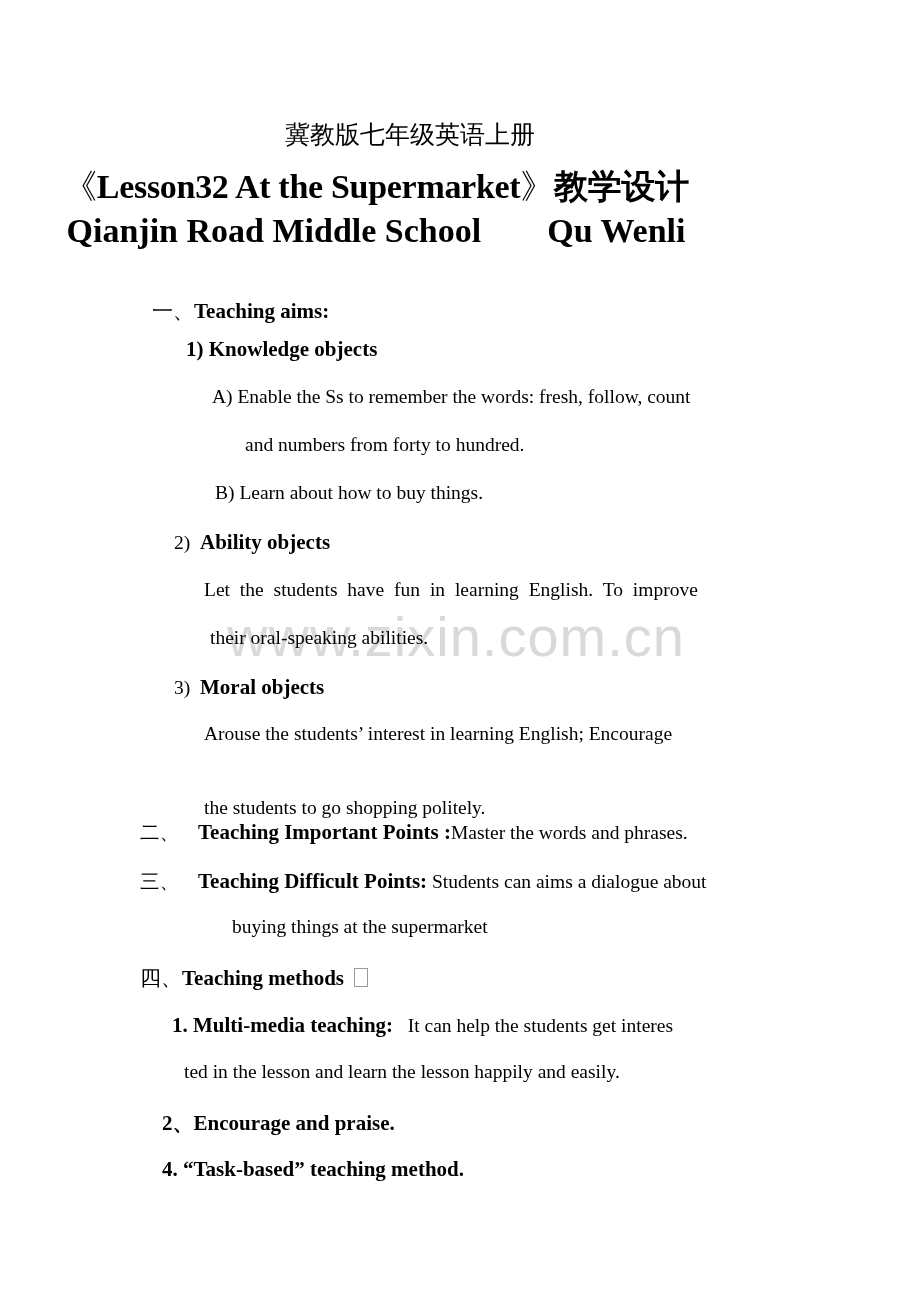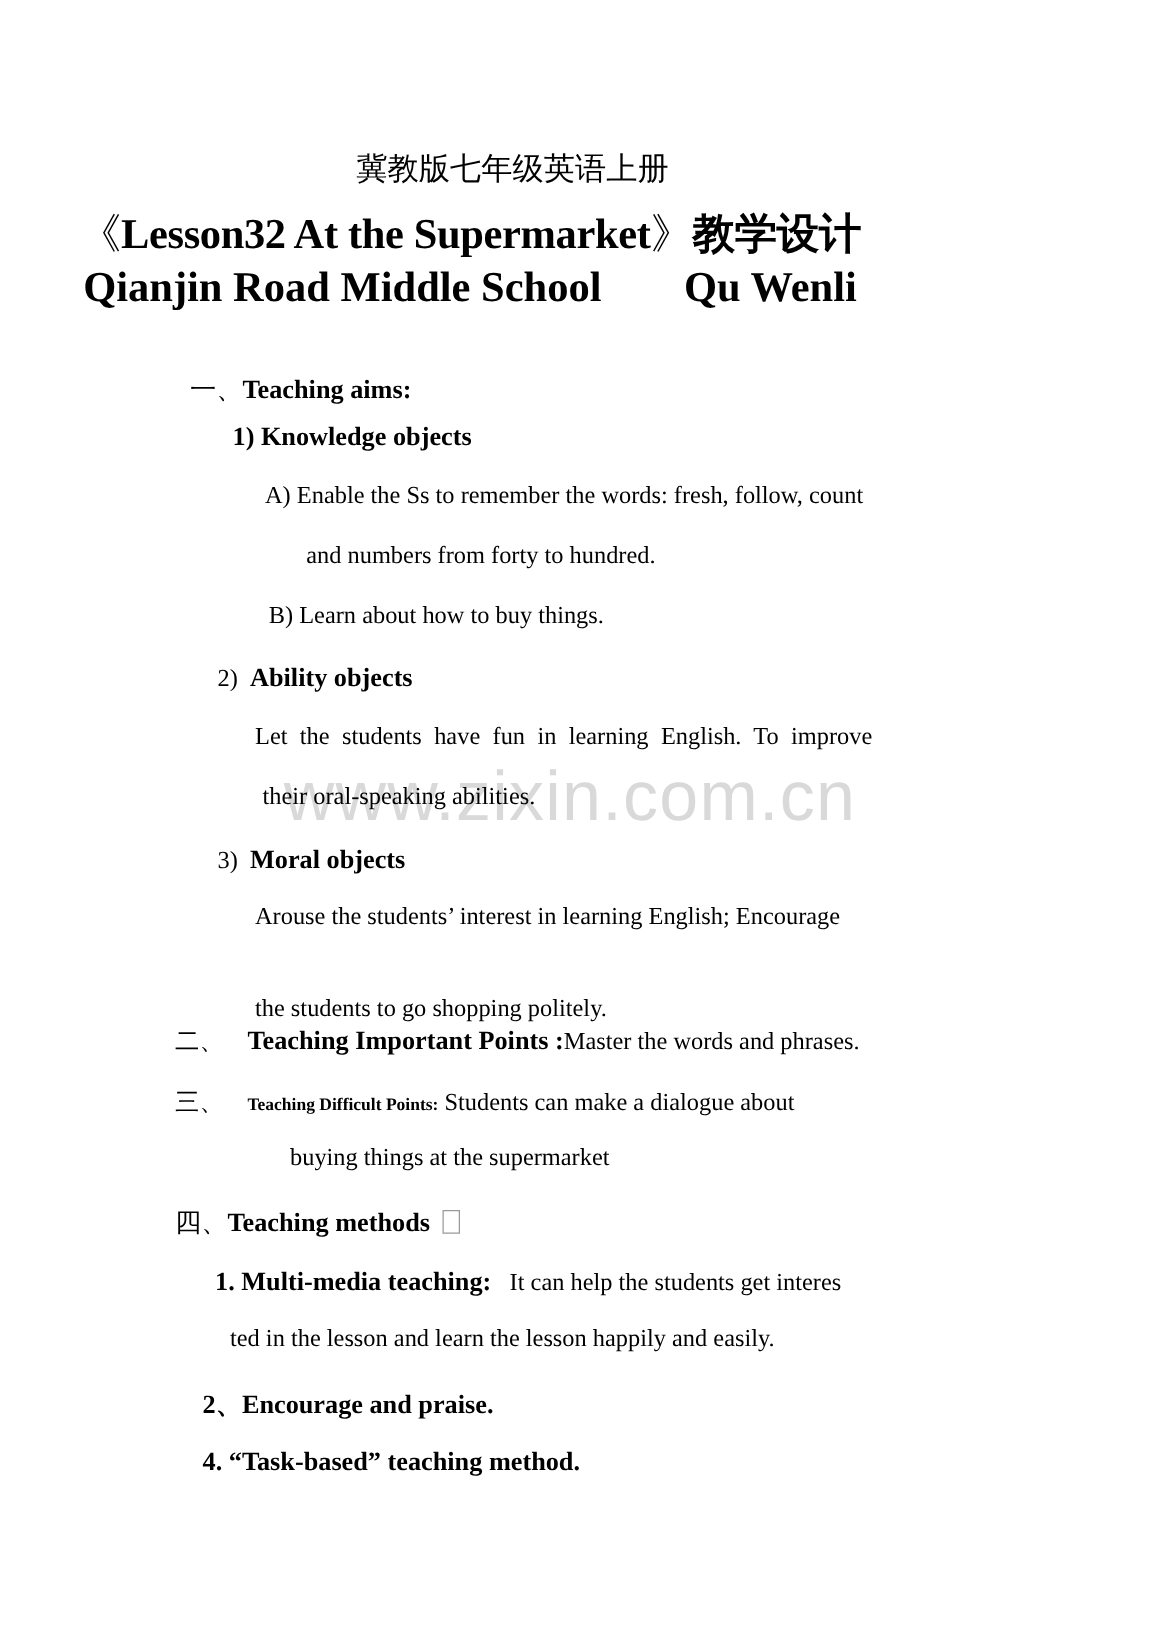--- a/index.html
+++ b/index.html
@@ -57,21 +57,21 @@
     <span>3)</span>&nbsp;&nbsp;<span class="b" style="font-size:21px">Moral  objects</span>
   </div>
   <div class="abs p" style="left:204px; top:723px;">Arouse  the  students’  interest in learning English;    Encourage</div>
   <div class="abs p" style="left:204px; top:797px;">the  students  to  go  shopping  politely.</div>
 
   <div class="abs p" style="left:140px; top:819px;">
     <span class="cjk" style="display:inline-block;width:58px">二、</span><span class="b" style="font-size:21px">Teaching  Important  Points  :</span><span>Master  the  words  and  phrases.</span>
   </div>
 
   <div class="abs p" style="left:140px; top:868px;">
-    <span class="cjk" style="display:inline-block;width:58px">三、</span><span class="b" style="font-size:14px">Teaching  Difficult  Points:</span>&nbsp;<span>Students  can  make  a  dialogue     about</span>
+    <span class="cjk" style="display:inline-block;width:58px">三、</span><span class="b" style="font-size:21px">Teaching  Difficult  Points:</span>&nbsp;<span>Students  can  aims  a  dialogue     about</span>
   </div>
   <div class="abs p" style="left:198px; top:916px;margin-left:34px;">buying  things  at  the  supermarket</div>
 
   <div class="abs h" style="left:140px; top:964px;">
     <span class="cjk">四、</span><span>Teaching  methods</span><span class="box"></span>
   </div>
 
   <div class="abs p" style="left:172px; top:1013px;">
     <span class="b" style="font-size:21px">1.  Multi-media  teaching:</span>&nbsp;&nbsp;&nbsp;<span>It  can  help  the  students  get  interes</span>
   </div>

